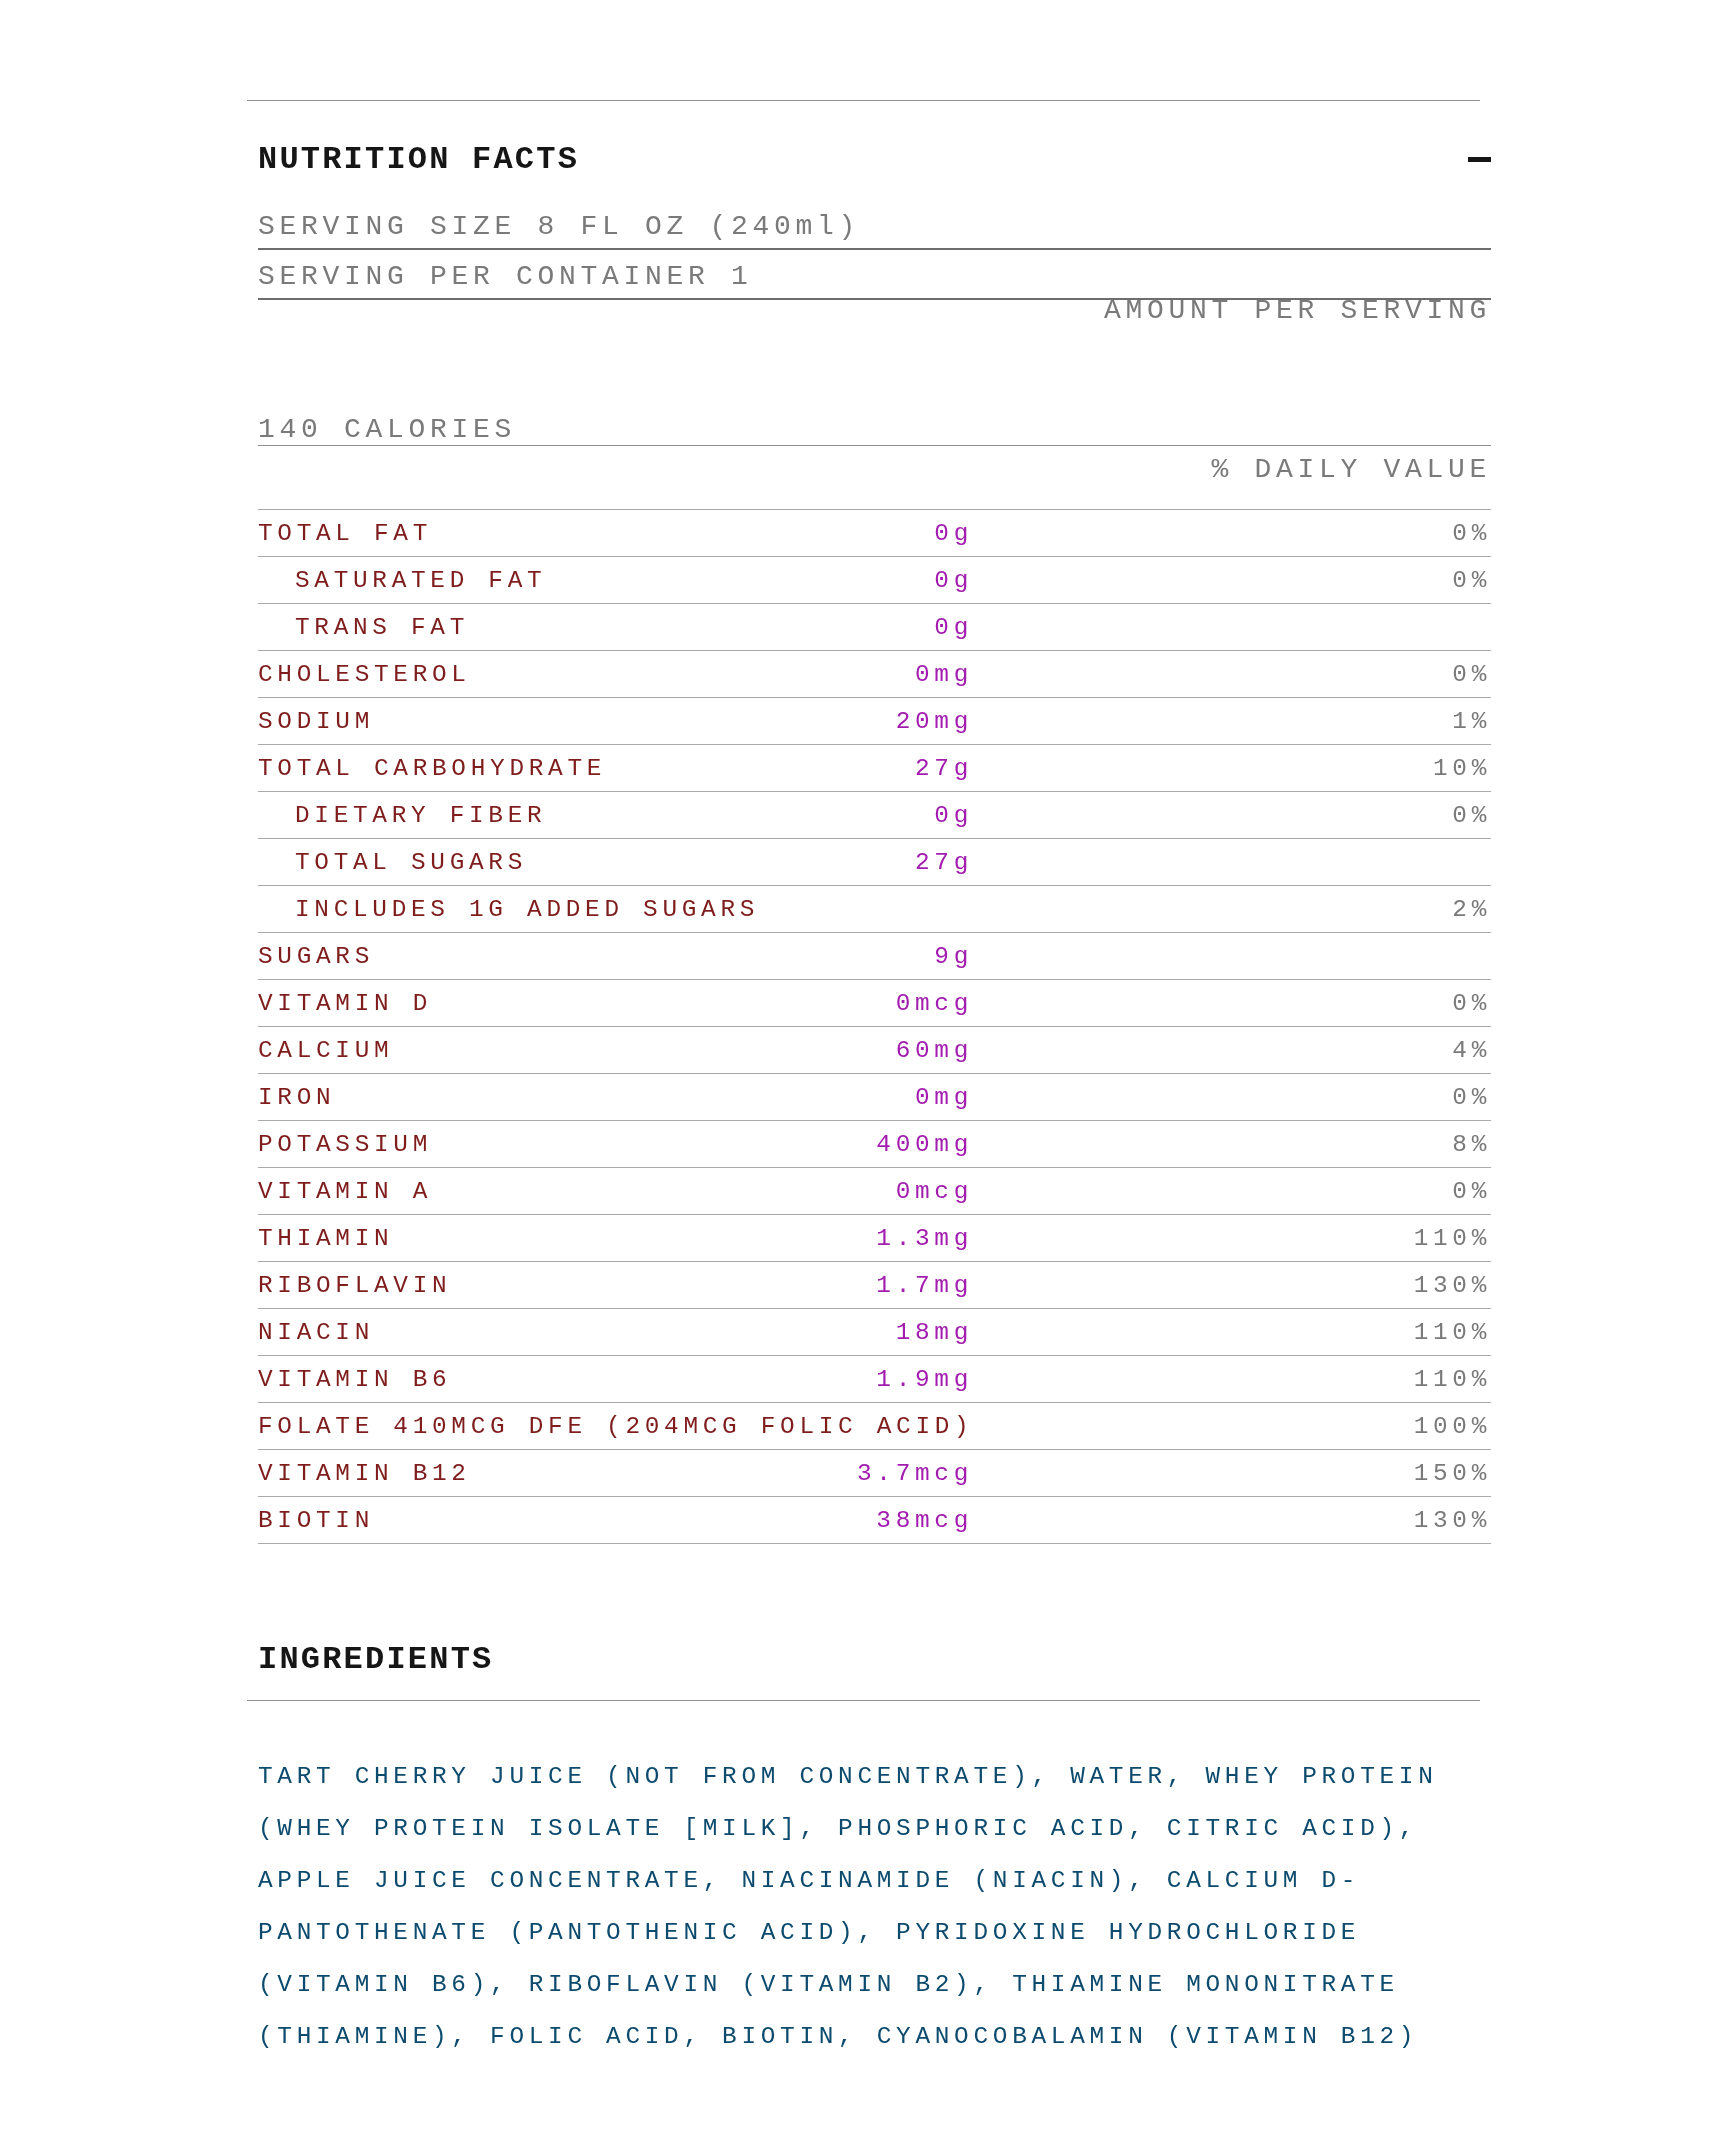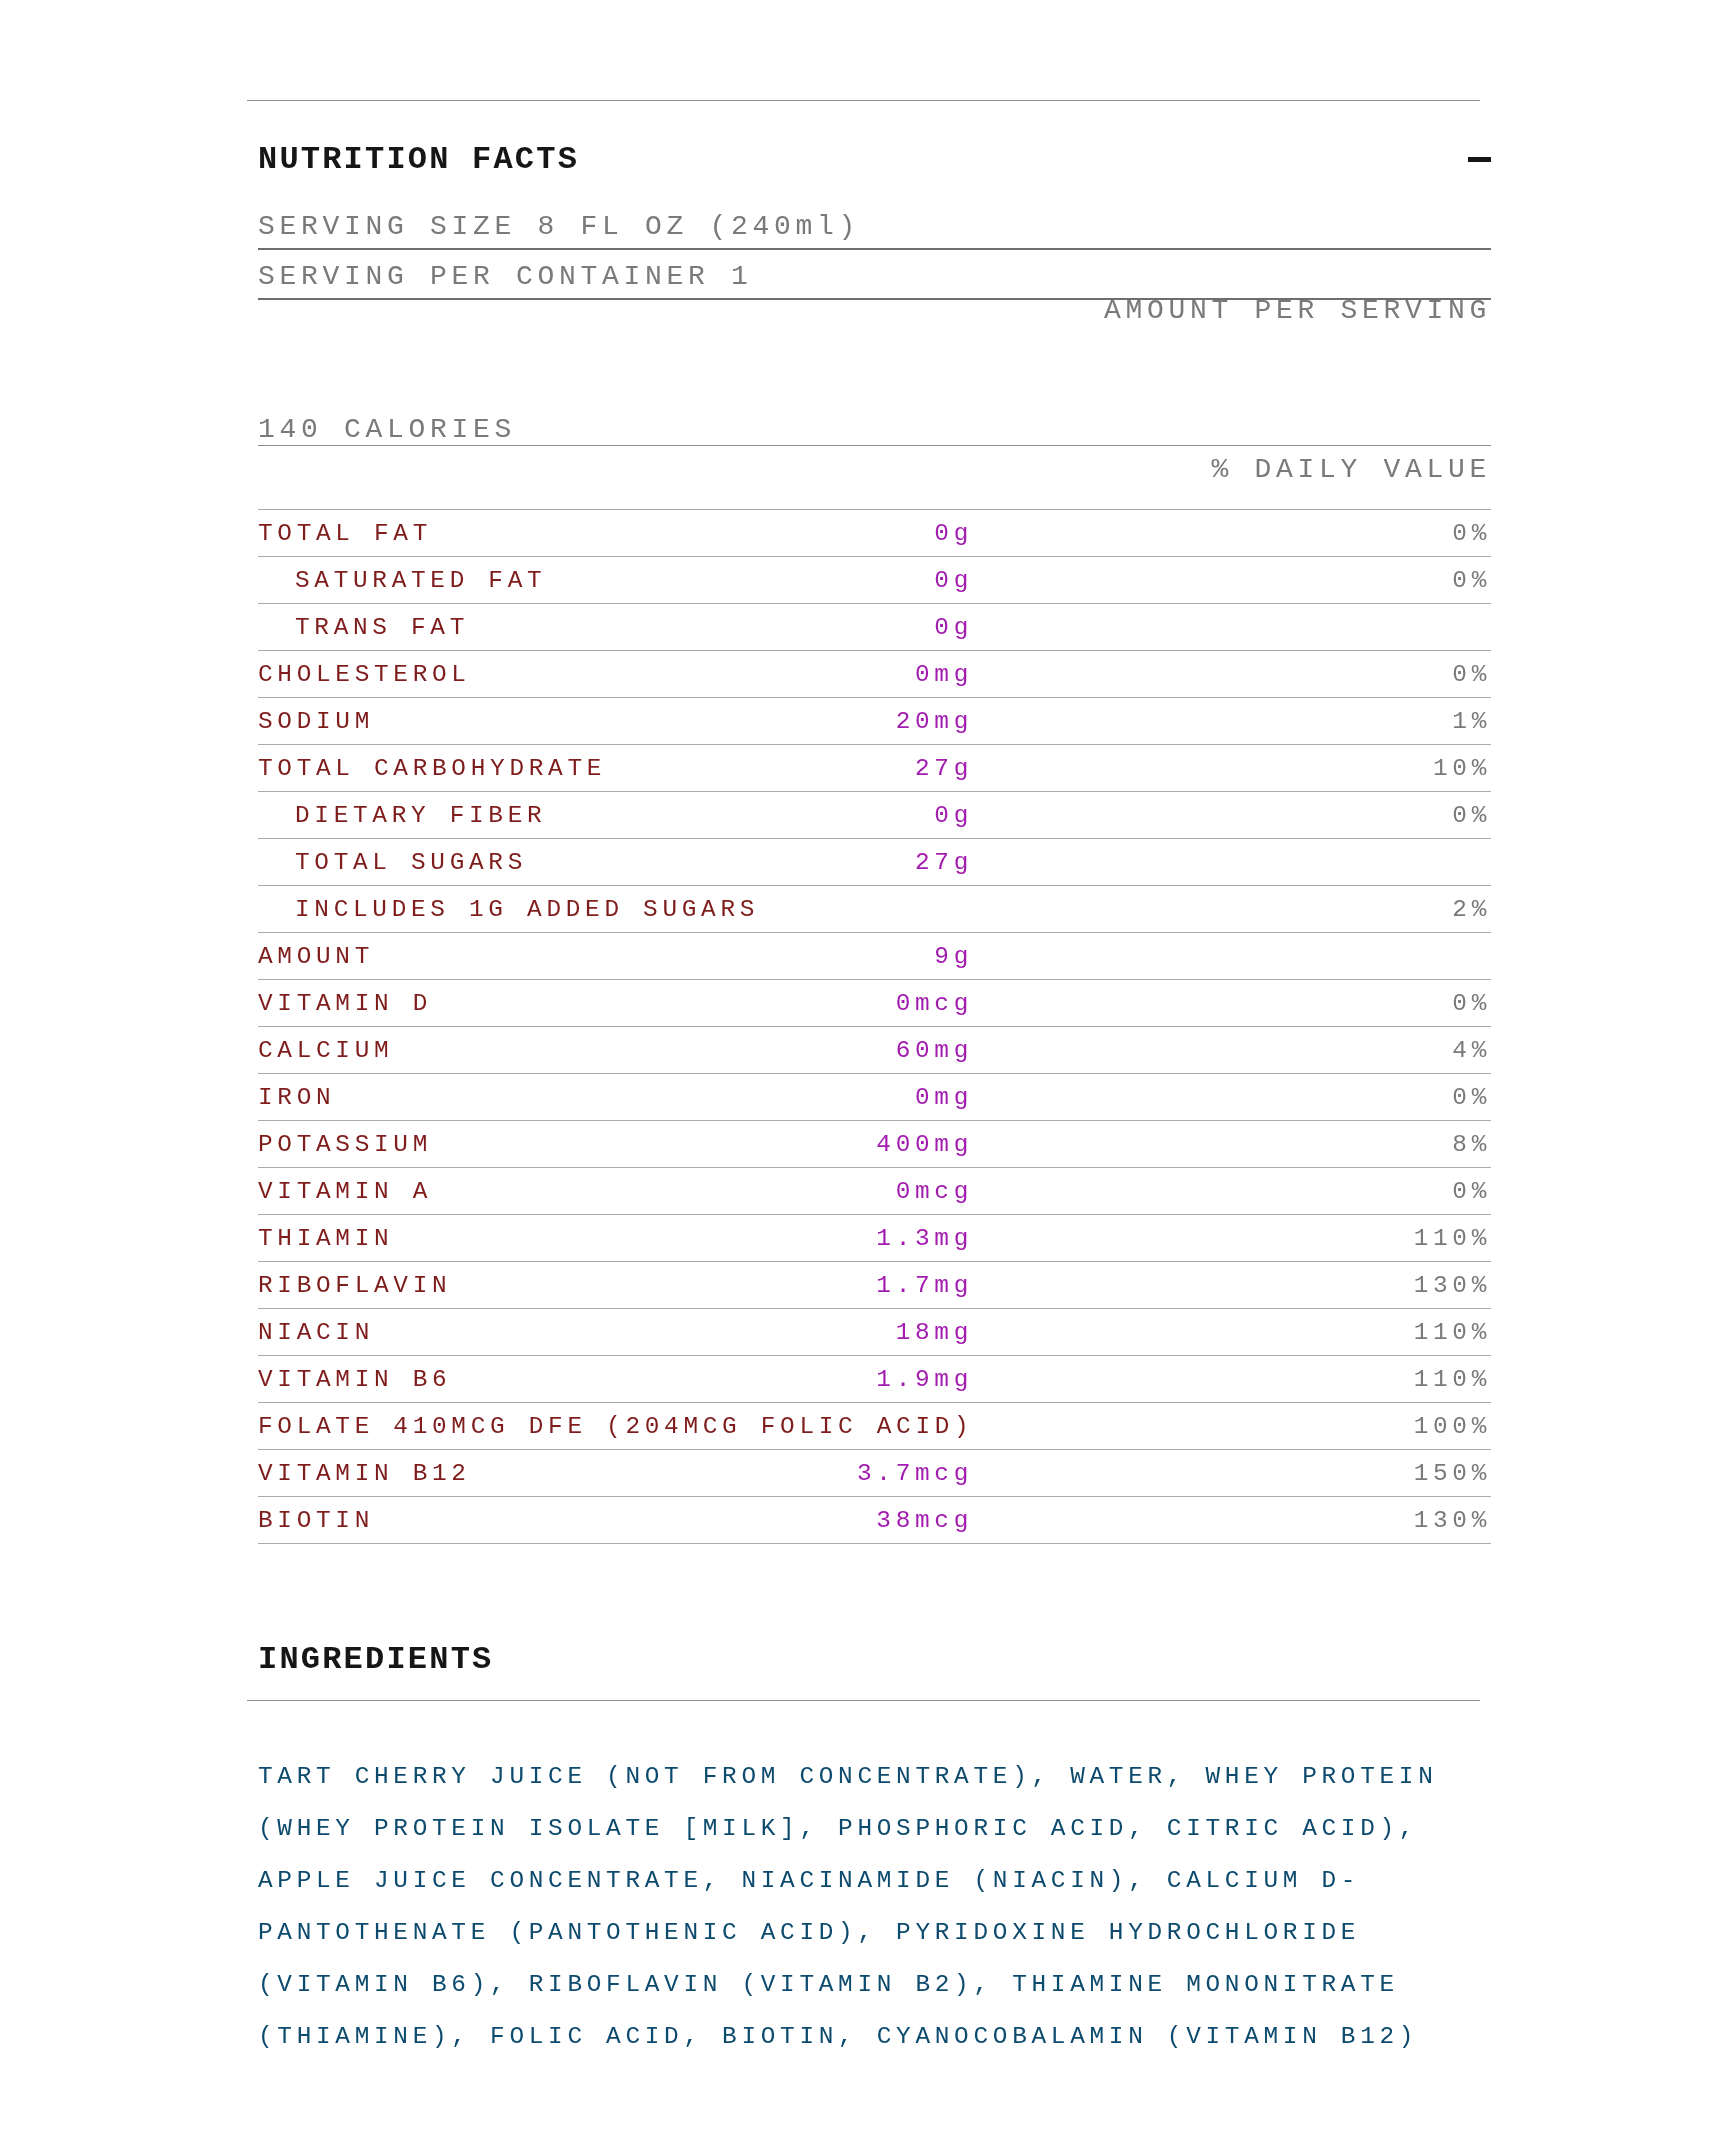--- a/index.html
+++ b/index.html
@@ -115,21 +115,21 @@
       </div>
       <div class="n-row indent">
         <span class="n-label">TOTAL SUGARS</span>
         <span class="n-amount">27g</span>
       </div>
       <div class="n-row indent">
         <span class="n-label">INCLUDES 1G ADDED SUGARS</span>
         <span class="n-dv">2%</span>
       </div>
       <div class="n-row">
-        <span class="n-label">AMOUNT</span>
+        <span class="n-label">SUGARS</span>
         <span class="n-amount">9g</span>
       </div>
       <div class="n-row">
         <span class="n-label">VITAMIN D</span>
         <span class="n-amount">0mcg</span>
         <span class="n-dv">0%</span>
       </div>
       <div class="n-row">
         <span class="n-label">CALCIUM</span>
         <span class="n-amount">60mg</span>

